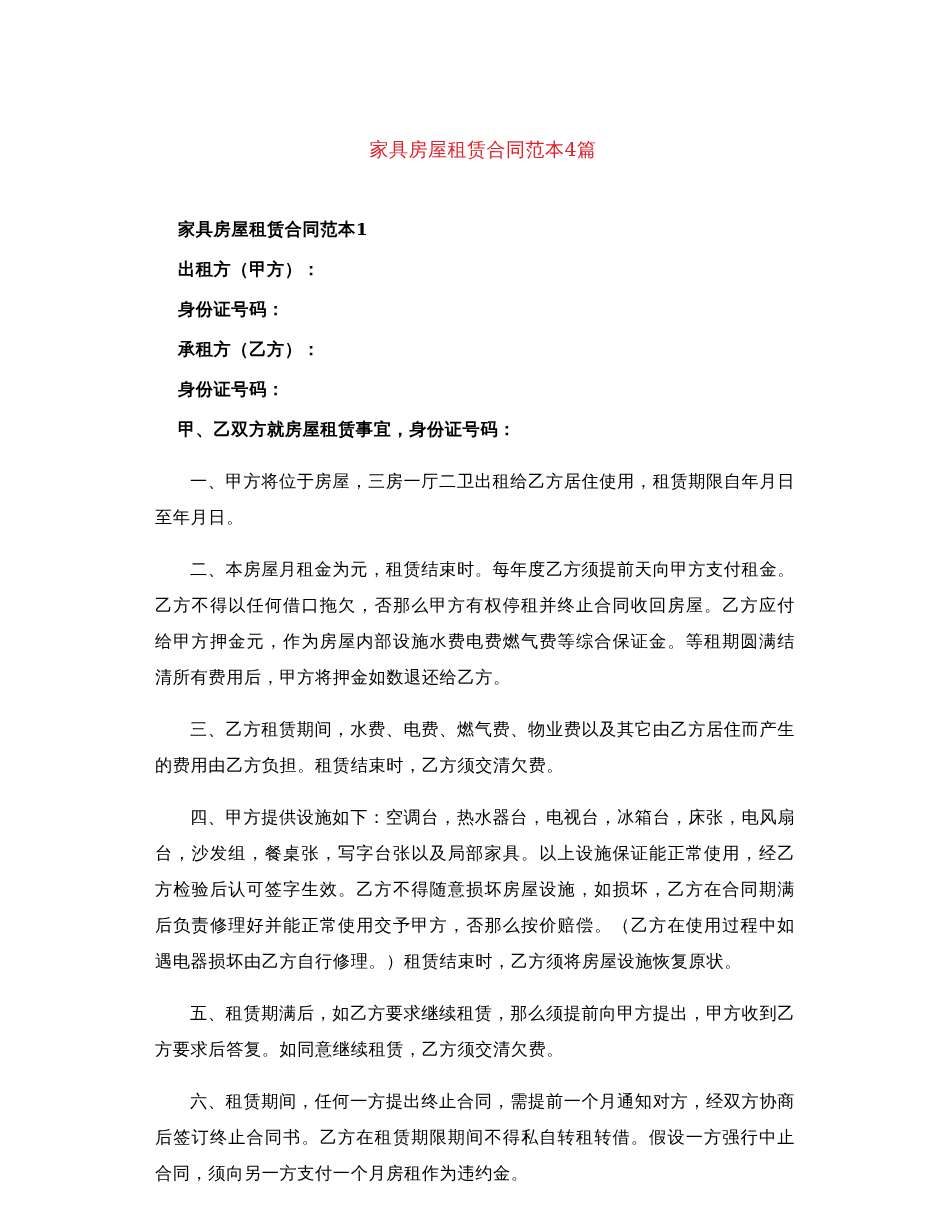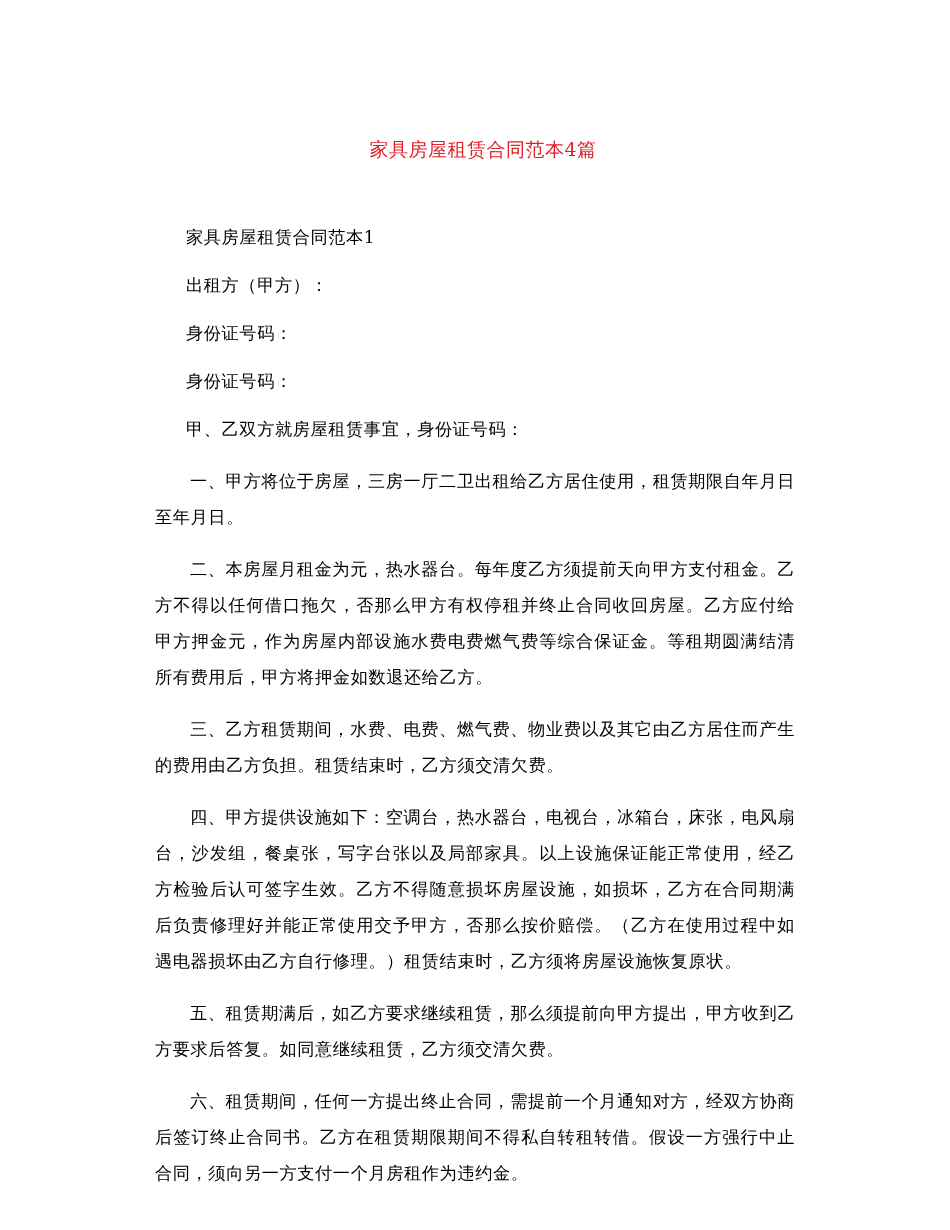--- a/index.html
+++ b/index.html
@@ -36,22 +36,23 @@
   .content {
     position: absolute;
     left: 139px;
     top: 207px;
     width: 672px;
     font-size: 17.2px;
     line-height: 36px;
     letter-spacing: 0.6px;
   }
   .line {
-    margin: 12px;
+    margin: 4px;
     padding: 0;
+    font-weight: bold;
   }
   .indent {
     text-indent: 35px;
   }
   .para {
     margin: 16px;
     padding: 0;
     text-indent: 35px;
     text-align: justify;
     text-justify: inter-character;
@@ -60,22 +61,23 @@
 </head>
 <body>
 
 <div class="page">
   <div class="title" style="color: rgb(224, 33, 43);">家具房屋租赁合同范本4篇</div>
 
   <div class="content">
     <p class="line indent">家具房屋租赁合同范本1</p>
     <p class="line indent">出租方（甲方）：</p>
     <p class="line indent">身份证号码：</p>
+    <p class="line indent">承租方（乙方）：</p>
     <p class="line indent">身份证号码：</p>
     <p class="line indent">甲、乙双方就房屋租赁事宜，身份证号码：</p>
     <p class="para">一、甲方将位于房屋，三房一厅二卫出租给乙方居住使用，租赁期限自年月日至年月日。</p>
-    <p class="para">二、本房屋月租金为元，热水器台。每年度乙方须提前天向甲方支付租金。乙方不得以任何借口拖欠，否那么甲方有权停租并终止合同收回房屋。乙方应付给甲方押金元，作为房屋内部设施水费电费燃气费等综合保证金。等租期圆满结清所有费用后，甲方将押金如数退还给乙方。</p>
+    <p class="para">二、本房屋月租金为元，租赁结束时。每年度乙方须提前天向甲方支付租金。乙方不得以任何借口拖欠，否那么甲方有权停租并终止合同收回房屋。乙方应付给甲方押金元，作为房屋内部设施水费电费燃气费等综合保证金。等租期圆满结清所有费用后，甲方将押金如数退还给乙方。</p>
     <p class="para">三、乙方租赁期间，水费、电费、燃气费、物业费以及其它由乙方居住而产生的费用由乙方负担。租赁结束时，乙方须交清欠费。</p>
     <p class="para">四、甲方提供设施如下：空调台，热水器台，电视台，冰箱台，床张，电风扇台，沙发组，餐桌张，写字台张以及局部家具。以上设施保证能正常使用，经乙方检验后认可签字生效。乙方不得随意损坏房屋设施，如损坏，乙方在合同期满后负责修理好并能正常使用交予甲方，否那么按价赔偿。（乙方在使用过程中如遇电器损坏由乙方自行修理。）租赁结束时，乙方须将房屋设施恢复原状。</p>
     <p class="para">五、租赁期满后，如乙方要求继续租赁，那么须提前向甲方提出，甲方收到乙方要求后答复。如同意继续租赁，乙方须交清欠费。</p>
     <p class="para">六、租赁期间，任何一方提出终止合同，需提前一个月通知对方，经双方协商后签订终止合同书。乙方在租赁期限期间不得私自转租转借。假设一方强行中止合同，须向另一方支付一个月房租作为违约金。</p>
   </div>
 </div>
 
 </body></html>

